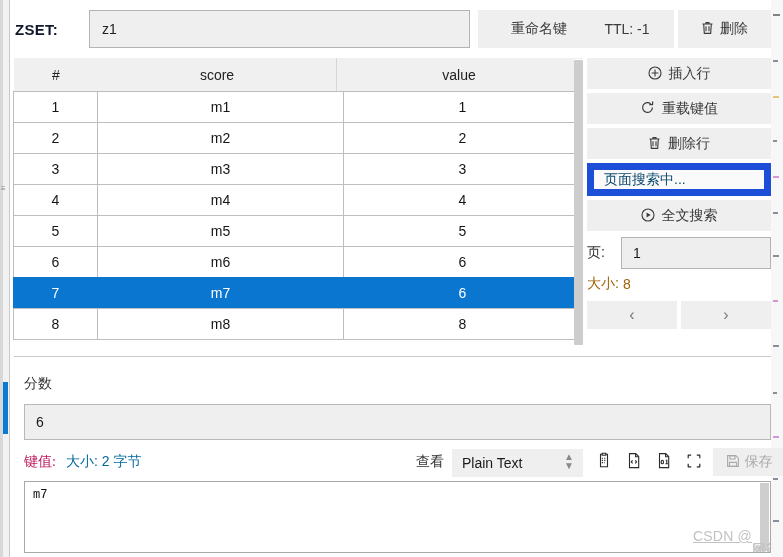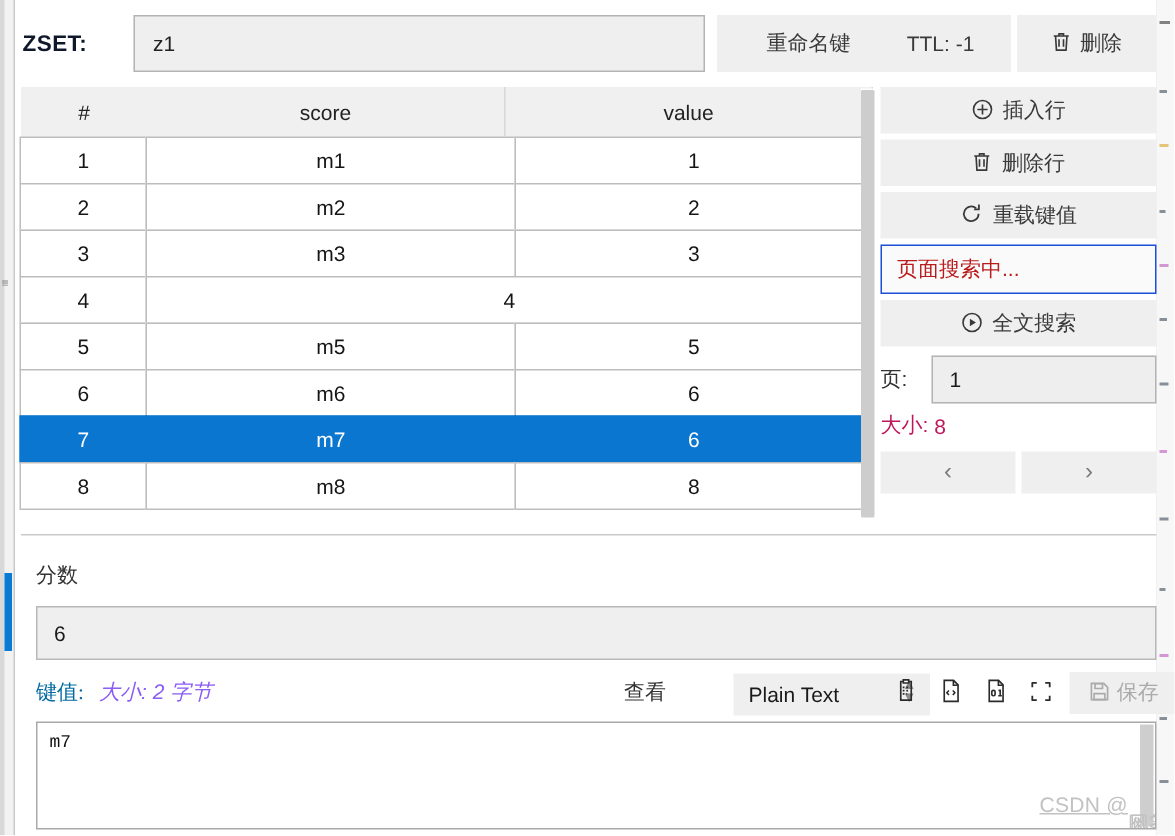--- a/index.html
+++ b/index.html
@@ -64,56 +64,56 @@
   .tbl-thumb{position:absolute;left:0;top:1px;width:9px;height:285px;background:#cdcdcd;border-radius:1px;}
 
   
   .side{position:absolute;left:577px;top:58px;width:184px;}
   .sbtn{
     width:184px;height:31px;margin-bottom:4px;background:#efefef;border:none;box-sizing:border-box;
     display:flex;align-items:center;justify-content:center;gap:7px;
     font-family:"Liberation Sans","DejaVu Sans",sans-serif;font-size:14px;color:#3a3a3a;cursor:pointer;
   }
   .sinput{
-    width:184px;height:33px;margin-bottom:4px;background:#fafafa;border:1px solid #1d4ed8;box-sizing:border-box;
-    display:flex;align-items:center;padding-left:10px;font-size:14px;color:#b91c1c;
+    width:184px;height:33px;margin-bottom:4px;background:#fafafa;border:7px solid #1d4ed8;box-sizing:border-box;
+    display:flex;align-items:center;padding-left:10px;font-size:14px;color:#0c4a6e;
   }
   .page-row{display:flex;align-items:center;margin-top:5px;height:34px;}
   .page-lab{font-size:14px;color:#333;width:34px;}
   .page-box{
     width:150px;height:32px;background:#eeeeee;border:1px solid #b4b4b4;box-sizing:border-box;
     display:flex;align-items:center;padding-left:11px;font-size:14px;color:#1a1a1a;
   }
-  .size-row{display:flex;align-items:center;height:28px;font-size:14px;color:#be185d;gap:4px;}
+  .size-row{display:flex;align-items:center;height:28px;font-size:14px;color:#a16207;gap:4px;}
   .nav-row{display:flex;gap:4px;margin-top:3px;}
   .navbtn{
     width:90px;height:28px;background:#efefef;border:none;display:flex;align-items:center;justify-content:center;
     font-size:16px;color:#7a7a7a;cursor:pointer;font-family:"Liberation Sans","DejaVu Sans",sans-serif;
   }
 
   
   .divider{position:absolute;left:4px;top:356px;width:757px;height:1px;background:#c9c9c9;}
 
   
   .score-label{position:absolute;left:14px;top:375px;font-size:14px;color:#333;}
   .score-input{
     position:absolute;left:14px;top:404px;width:747px;height:36px;
     background:#efefef;border:1px solid #b8b8b8;box-sizing:border-box;
     display:flex;align-items:center;padding-left:11px;font-size:14px;color:#1a1a1a;
   }
 
   
   .meta-row{position:absolute;left:14px;top:450px;width:747px;height:26px;}
-  .meta-key{position:absolute;left:0;top:3px;font-size:14px;color:#0369a1;font-family:Liberation Serif, serif;}
-  .meta-size{position:absolute;left:42px;top:3px;font-size:14px;color:#8b5cf6;font-style:italic;}
+  .meta-key{position:absolute;left:0;top:3px;font-size:14px;color:#be185d;font-family:Liberation Serif, serif;}
+  .meta-size{position:absolute;left:42px;top:3px;font-size:14px;color:#0369a1;}
   .view-lab{position:absolute;left:392px;top:3px;font-size:14px;color:#333;}
   .select-box{
     position:absolute;left:428px;top:-1px;width:131px;height:28px;background:#efefef;
     display:flex;align-items:center;box-sizing:border-box;padding-left:10px;
-    font-size:14px;color:#1a1a1a;cursor:pointer;margin-left:37px;
+    font-size:14px;color:#1a1a1a;cursor:pointer;
   }
   .select-arrows{position:absolute;right:9px;top:3px;display:flex;flex-direction:column;line-height:9px;font-size:10px;color:#8a8a8a;}
   .icon-btn{position:absolute;top:-2px;width:28px;height:28px;display:flex;align-items:center;justify-content:center;cursor:pointer;}
   .save-btn{
     position:absolute;left:689px;top:-2px;width:72px;height:28px;background:#efefef;
     display:flex;align-items:center;justify-content:center;gap:5px;font-size:14px;color:#aaaaaa;cursor:pointer;
   }
 
   
   .val-area{
@@ -201,20 +201,21 @@
             <div class="td c1">m2</div>
             <div class="td c2">2</div>
           </div>
           <div class="trow">
             <div class="td c0">3</div>
             <div class="td c1">m3</div>
             <div class="td c2">3</div>
           </div>
           <div class="trow">
             <div class="td c0">4</div>
+            <div class="td c1">m4</div>
             <div class="td c2">4</div>
           </div>
           <div class="trow">
             <div class="td c0">5</div>
             <div class="td c1">m5</div>
             <div class="td c2">5</div>
           </div>
           <div class="trow">
             <div class="td c0">6</div>
             <div class="td c1">m6</div>
@@ -242,35 +243,35 @@
           <svg width="14" height="14" viewBox="0 0 14 14" fill="none" stroke="#3a3a3a" stroke-width="1.1">
             <circle cx="7" cy="7" r="6"></circle>
               <path d="M7 3.6v6.8M3.6 7h6.8"></path>
           </svg>
         </span>
         <span>插入行</span>
       </div>
 
       <div class="sbtn">
         <span class="gly">
-          <svg width="13" height="14" viewBox="0 0 13 14" fill="none" stroke="#3a3a3a" stroke-width="1.1">
-            <path d="M1.5 3h10M5 3V1.6h3V3M2.7 3l.6 9.4h6.4L10.3 3M5 5.2v5M8 5.2v5"></path>
-          </svg>
-        </span>
-        <span>删除行</span>
-      </div>
-
-      <div class="sbtn">
-        <span class="gly">
           <svg width="15" height="15" viewBox="0 0 15 15" fill="none" stroke="#3a3a3a" stroke-width="1.2">
             <path d="M12.4 7.5a4.9 4.9 0 1 1-1.6-3.6"></path>
               <path d="M12.6 1.4v3.2h-3.2" stroke-linejoin="round"></path>
           </svg>
         </span>
         <span>重载键值</span>
+      </div>
+
+      <div class="sbtn">
+        <span class="gly">
+          <svg width="13" height="14" viewBox="0 0 13 14" fill="none" stroke="#3a3a3a" stroke-width="1.1">
+            <path d="M1.5 3h10M5 3V1.6h3V3M2.7 3l.6 9.4h6.4L10.3 3M5 5.2v5M8 5.2v5"></path>
+          </svg>
+        </span>
+        <span>删除行</span>
       </div>
 
       <div class="sinput">
         <span>页面搜索中...</span>
       </div>
 
       <div class="sbtn">
         <span class="gly">
           <svg width="14" height="14" viewBox="0 0 14 14" fill="none" stroke="#3a3a3a" stroke-width="1.1">
             <circle cx="7" cy="7" r="6"></circle>

